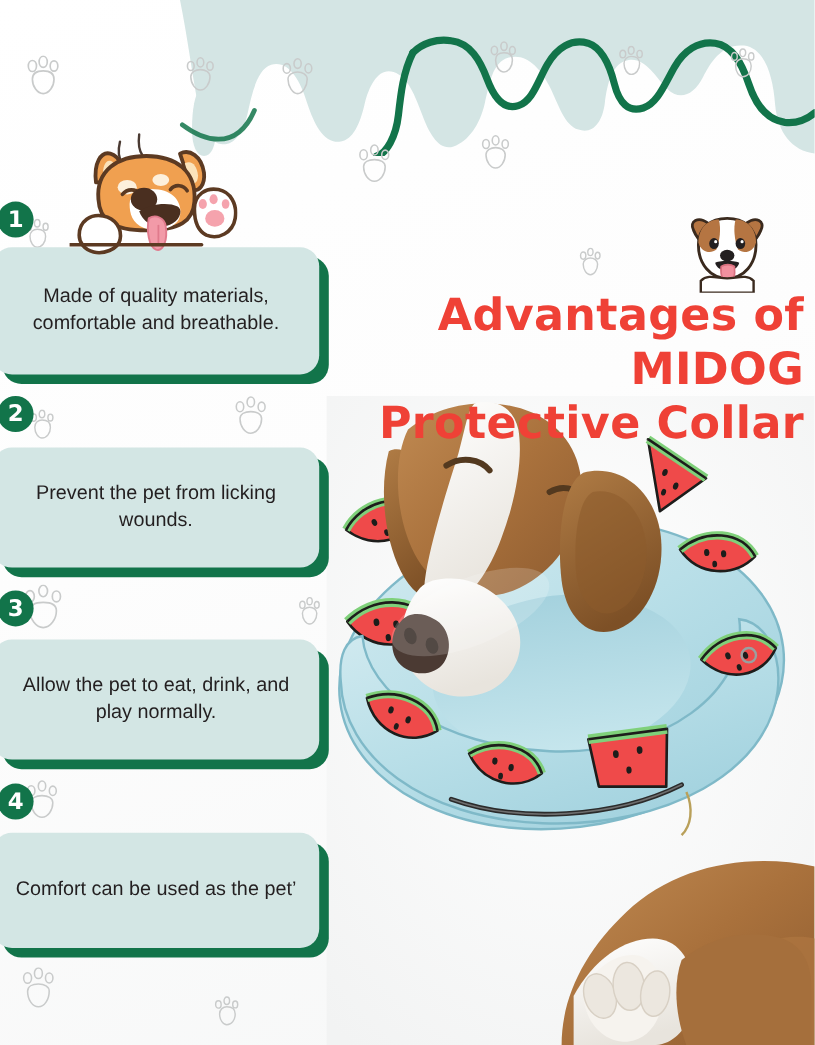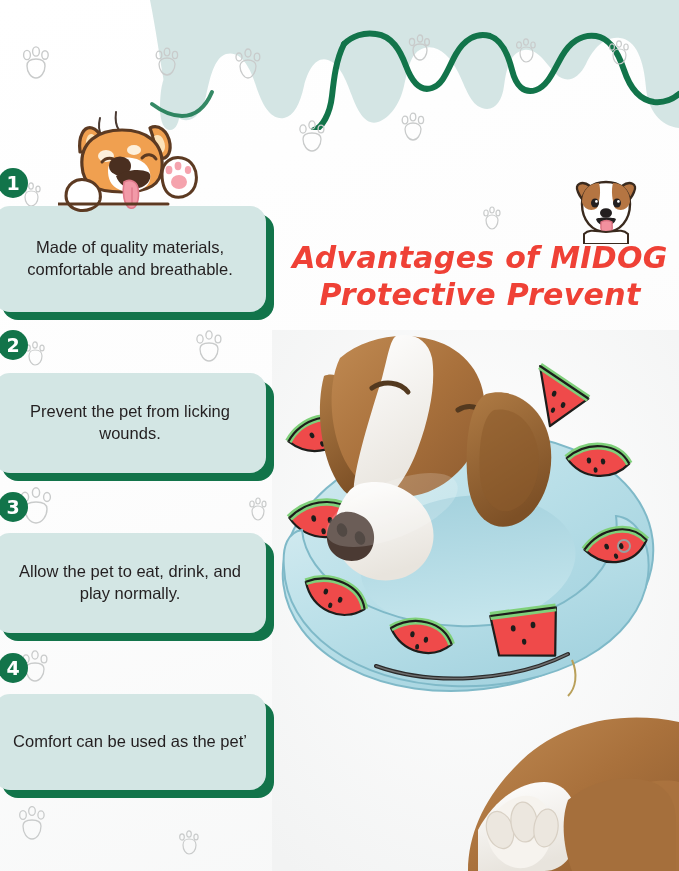--- a/index.html
+++ b/index.html
@@ -60,29 +60,28 @@
     font-size:16.5px;
     line-height:1.32;
     font-family:"Liberation Sans", sans-serif;
   }
 
   
   .title {
     position:absolute;
     left:290px; top:240px;
     width:380px;
-    text-align:center;
+    text-align:right;
     color:#ef4136;
-    font-size:30px;
+    font-size:37px;
     font-weight:bold;
     line-height:1.22;
     letter-spacing:0.3px;
     font-family:"DejaVu Sans", sans-serif;
     z-index:4;
-    font-style:italic;
   }
 
   
   .shiba { position:absolute; left:58px; top:96px; z-index:7; }
   .terrier { position:absolute; left:566px; top:176px; z-index:7; }
   .photo { position:absolute; left:272px; top:330px; z-index:3; }
 </style>
 </head>
 <body>
 
@@ -588,21 +587,21 @@
         <circle cx="352" cy="216" r="6" fill="none" stroke="#9aa0a0" stroke-width="2"></circle>
         <path d="M300,330 C306,344 304,358 296,366" fill="none" stroke="#b9a05a" stroke-width="2"></path>
 
         <ellipse cx="120" cy="180" rx="70" ry="28" fill="#ffffff" opacity="0.18" transform="rotate(-22 120 180)"></ellipse>
       </g>
     </svg>
   </div>
 
   <div class="title">
     <div>Advantages of MIDOG</div>
-    <div>Protective Prevent</div>
+    <div>Protective Collar</div>
   </div>
 
   <div class="badge" style="left:-2px; top:168px;">1</div>
   <div class="box-wrap" style="left:-6px; top:206px; width:272px; height:106px;">
     <div class="box-shadow"></div>
     <div class="box">Made of quality materials, comfortable and breathable.</div>
   </div>
 
   <div class="badge" style="left:-2px; top:330px;">2</div>
   <div class="box-wrap" style="left:-6px; top:373px; width:272px; height:100px;">

